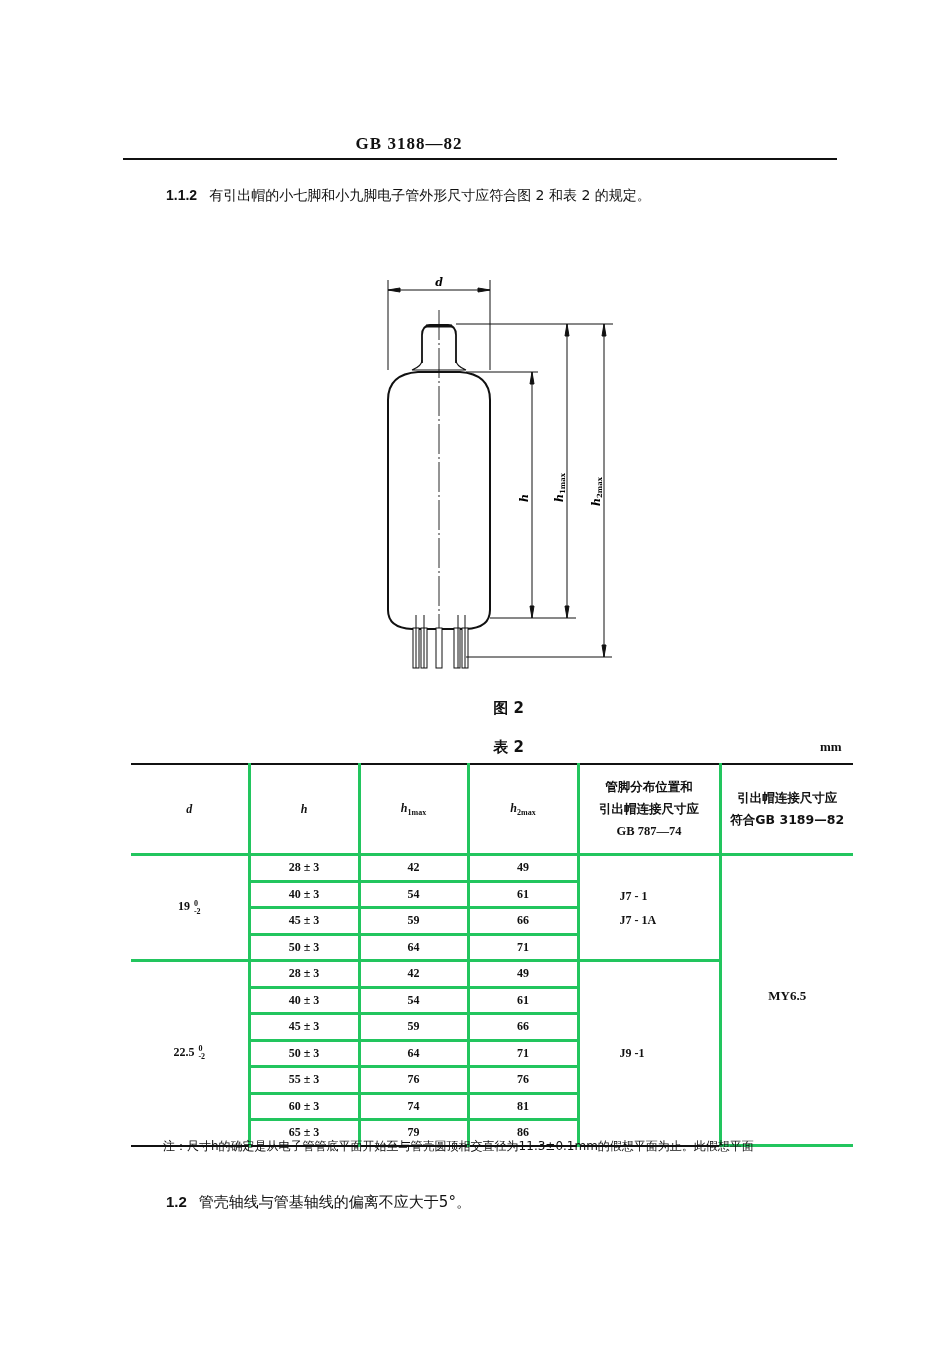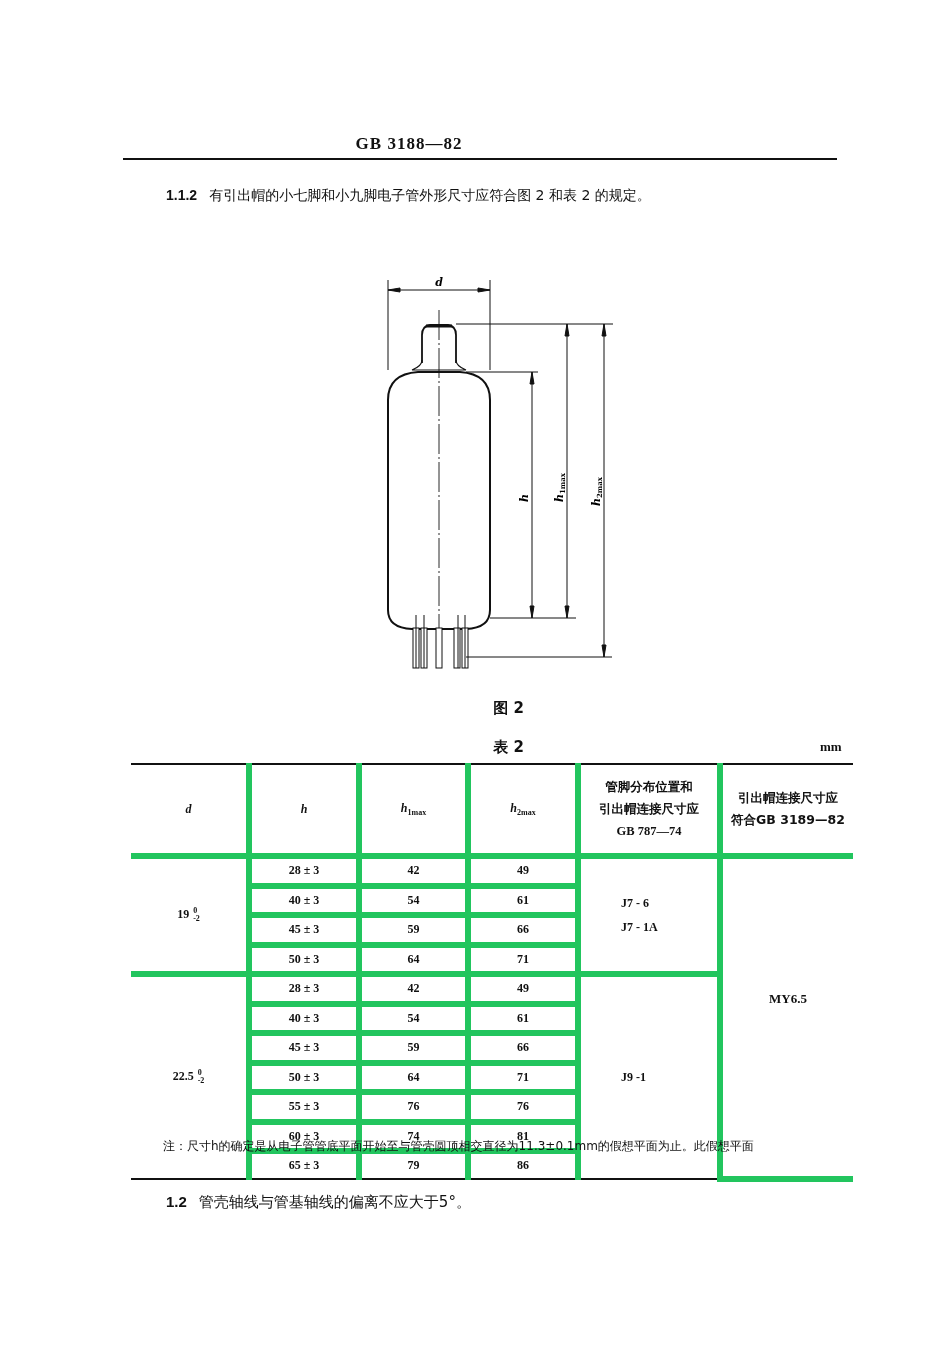--- a/index.html
+++ b/index.html
@@ -11,21 +11,21 @@
     .header-rule { left: 123px; width: 714px; top: 158px; height: 2px; background: #111; }
     .para { font-size: 14px; font-family: "DejaVu Sans", sans-serif; margin-left: 20px; }
     .secnum { font-weight: bold; font-family: "Liberation Sans", sans-serif; margin-right: 12px; }
     .fig-caption { left: 0; width: 1017px; top: 699px; text-align: center; font-size: 15px;
       font-weight: bold; font-family: "DejaVu Sans", sans-serif; }
     .tbl-caption { left: 0; width: 1017px; top: 738px; text-align: center; font-size: 15px;
       font-weight: bold; font-family: "DejaVu Sans", sans-serif; }
     .unit { left: 820px; top: 739px; font-size: 13px; font-family: "Liberation Serif", serif; font-weight: bold; }
     table.spec { position: absolute; left: 131px; top: 763px; width: 722px;
       border-collapse: collapse; font-family: "Liberation Serif", serif; font-size: 12px; font-weight: bold; }
-    table.spec td, table.spec th { border: 6px solid #22c55e; text-align: center; padding: 0; }
+    table.spec td, table.spec th { border: 3px solid #22c55e; text-align: center; padding: 0; }
     table.spec tr.head th { height: 88px; font-weight: bold; border-top: 2.5px solid #111; border-bottom: 1.5px solid #111; }
     table.spec tr.body td { height: 23.5px; }
     table.spec tr.last td { border-bottom: 2.5px solid #111; }
     table.spec td:first-child, table.spec th:first-child { border-left: none; }
     table.spec td.lastcol, table.spec th.lastcol { border-right: none; text-align: center; }
     .ital { font-style: italic; }
     .sub { font-size: 8px; vertical-align: -3px; font-style: normal; }
     .cjk-head { font-family: "DejaVu Sans", sans-serif; font-size: 12.5px; line-height: 22px; font-weight: bold; }
     .tol { display: inline-block; vertical-align: middle; font-size: 8px; line-height: 8px; text-align: left; margin-left: 4px; }
     .note { left: 163px; top: 1135px; width: 700px; font-size: 12px; line-height: 22px;
@@ -137,21 +137,21 @@
   </tr>
 
   <tr class="body">
     <td rowspan="4" style="border-bottom:1.5px solid #111;">
       <span>19</span><span class="tol"><span>0</span><br><span>-2</span></span>
     </td>
     <td>28 ± 3</td>
     <td>42</td>
     <td>49</td>
     <td rowspan="4" style="border-bottom:1.5px solid #111; line-height:24px; text-align:left; padding-left:40px;">
-      <div>J7 - 6</div>
+      <div>J7 - 1</div>
       <div>J7 - 1A</div>
     </td>
     <td rowspan="11" class="lastcol" style="vertical-align:top; padding-top:132px; font-size:13px;">MY6.5</td>
   </tr>
   <tr class="body">
     <td>40 ± 3</td>
     <td>54</td>
     <td>61</td>
   </tr>
   <tr class="body">

